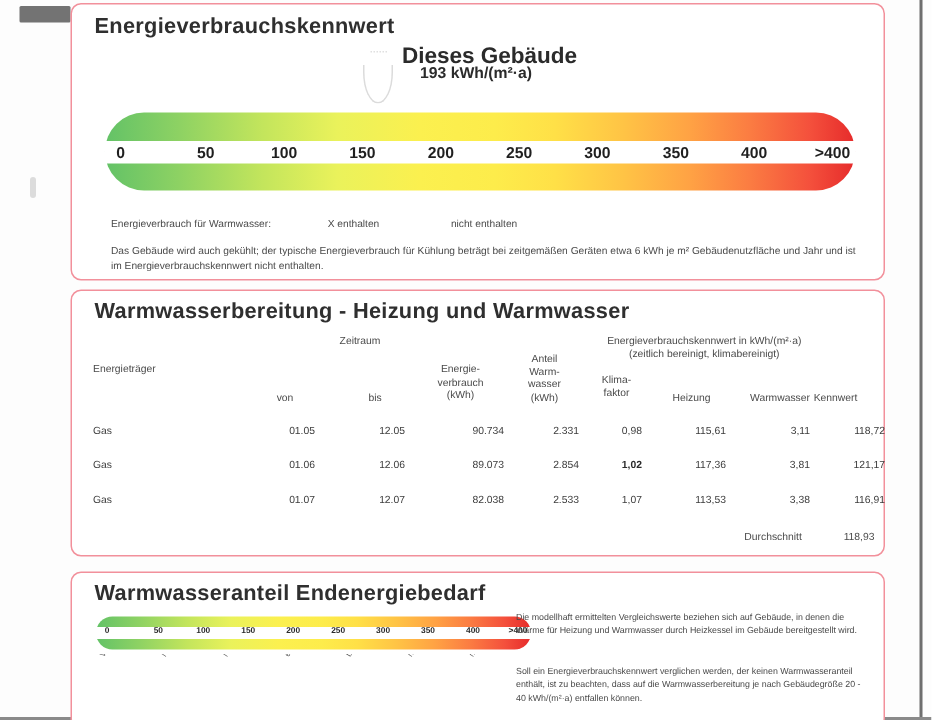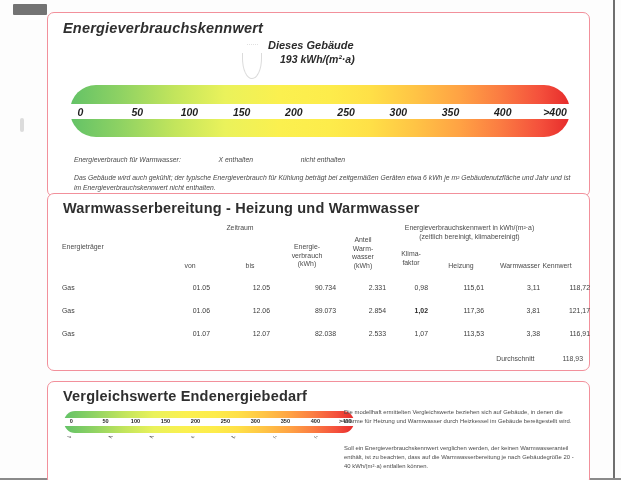--- a/index.html
+++ b/index.html
@@ -17,33 +17,33 @@
   .edge-right{position:absolute;top:0;right:6px;width:2px;height:480px;background:#6f6f6f;}
   .edge-bottom{position:absolute;left:0;bottom:0;width:621px;height:2px;background:#8a8a8a;}
   .corner-mark{position:absolute;left:13px;top:4px;width:34px;height:11px;
     background:#5a5a5a;border-radius:1px;opacity:.85;}
   .faint-mark{position:absolute;left:20px;top:118px;width:4px;height:14px;
     background:#dcdcdc;border-radius:2px;}
 
   
   .panel{position:absolute;left:47px;width:543px;
     border:1.4px solid #f2909b;border-radius:7px;background:#fff;box-sizing:border-box;}
-  #panel-consumption{top:12px;height:185px;font-style:italic;}
+  #panel-consumption{top:2px;height:185px;}
   #panel-table{top:193px;height:178px;}
   #panel-compare{top:381px;height:105px;}
 
   .panel-title{
     font-size:14.5px;font-weight:700;color:#2f2f2f;letter-spacing:.2px;
     position:absolute;left:15px;top:7px;white-space:nowrap;
   }
   #panel-table .panel-title,#panel-compare .panel-title{top:6px;}
 
   
   .marker-wrap{position:absolute;left:172px;top:26px;width:230px;height:42px;}
-  .marker-label{position:absolute;left:48px;top:0;font-size:11px;font-weight:700;color:#2b2b2b;}
+  .marker-label{position:absolute;left:48px;top:0;font-size:15px;font-weight:700;color:#2b2b2b;}
   .marker-value{position:absolute;left:60px;top:14px;font-size:10.5px;font-weight:700;color:#2b2b2b;white-space:nowrap;}
   .marker-arrow{
     position:absolute;left:22px;top:14px;width:20px;height:26px;
     border-left:1.5px solid #cfcfcf;border-right:1.5px solid #cfcfcf;
     border-bottom:1.5px solid #cfcfcf;
     border-radius:0 0 50% 50%/0 0 80% 80%;
     box-sizing:border-box;opacity:.75;
   }
   .marker-arrow:after{
     content:"";position:absolute;left:4px;top:-9px;width:11px;height:8px;
@@ -230,21 +230,21 @@
         </div>
     </div>
 
     <div class="avg">
       <span>Durchschnitt</span>
       <span class="v">118,93</span>
     </div>
   </section>
 
   <section class="panel" id="panel-compare">
-    <div class="panel-title">Vergleichswerte Endenergiebedarf</div>
+    <div class="panel-title">Warmwasseranteil Endenergiebedarf</div>
 
     <div class="scale-small">
       <div class="bar"></div>
       <div class="ticks" id="small-ticks">
           <span class="first" style="left: 2%;">0</span>
           <span style="left: 14.3333%;">50</span>
           <span style="left: 24.6667%;">100</span>
           <span style="left: 35%;">150</span>
           <span style="left: 45.3333%;">200</span>
           <span style="left: 55.6667%;">250</span>

